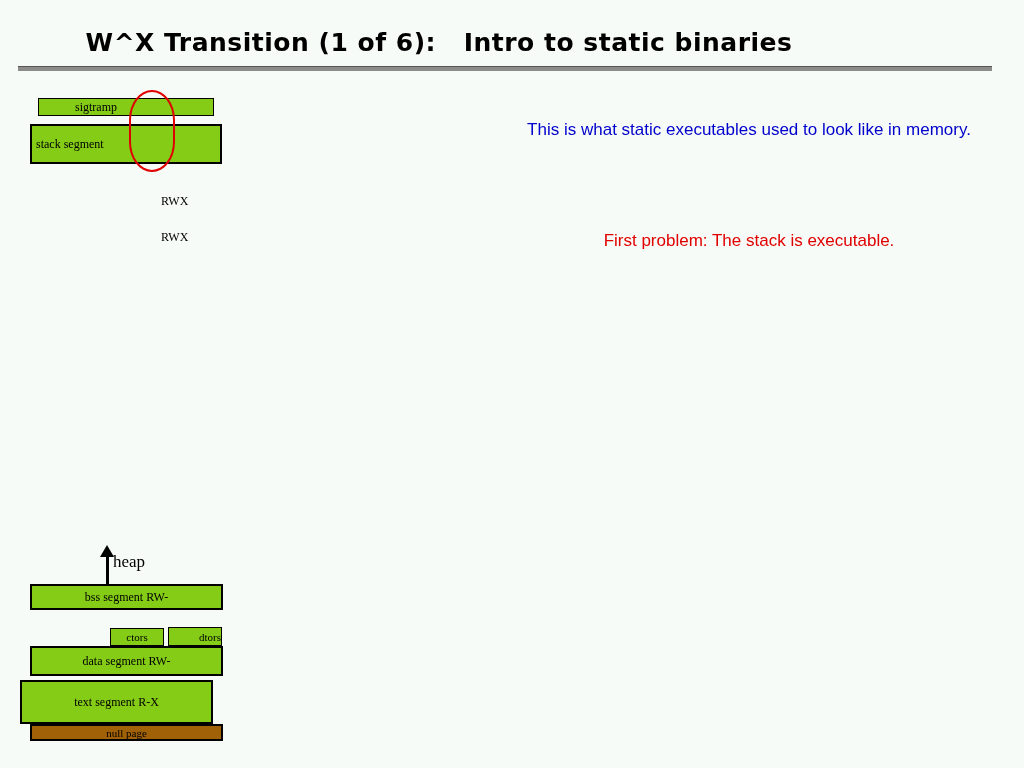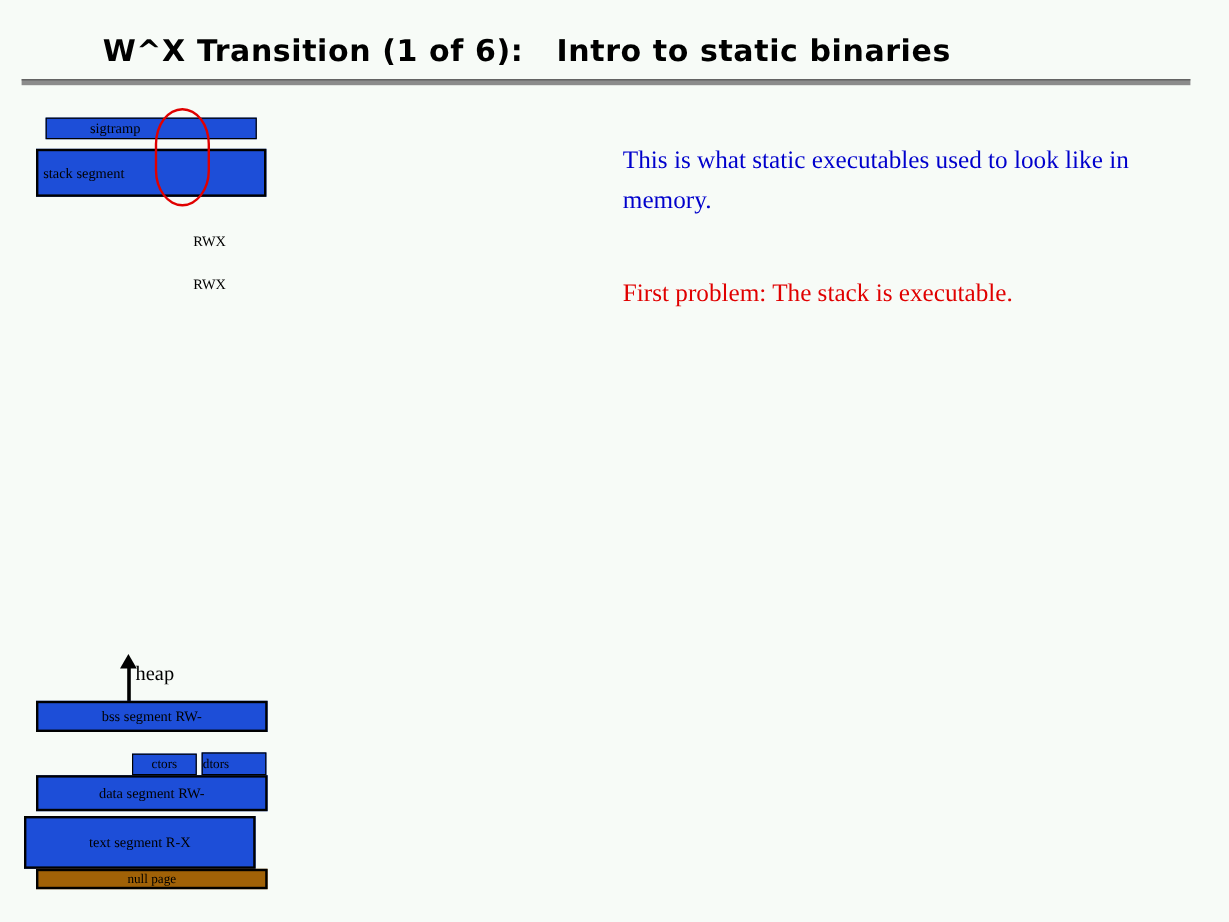--- a/index.html
+++ b/index.html
@@ -35,21 +35,21 @@
     left: 18px;
     width: 974px;
     height: 4px;
     background: #8c8c8c;
     border-top: 1px solid #555;
   }
 
   
   .mem-box {
     position: absolute;
-    background: #1d4ed8;
+    background: #84cc16;
     border: 2px solid #000000;
     box-sizing: border-box;
     font-family: "Liberation Serif", serif;
     font-size: 12px;
     color: #000000;
     display: flex;
     align-items: center;
   }
   .mem-label {
     white-space: nowrap;
@@ -94,24 +94,25 @@
     height: 82px;
     border: 2.5px solid #e00000;
     border-radius: 23px / 30px;
     box-sizing: border-box;
     background: transparent;
   }
 
   
   .note {
     position: absolute;
-    font-family: Liberation Serif, serif;
-    font-size: 21px;
+    font-family: Liberation Sans, sans-serif;
+    font-size: 17px;
     line-height: 1.55;
     white-space: pre-line;
+    text-align: center;
   }
   #note-blue {
     left: 519px;
     top: 117px;
     width: 460px;
     color: #0000cc;
   }
   #note-red {
     left: 519px;
     top: 228px;
@@ -158,21 +159,21 @@
     height: 18px;
     justify-content: center;
     border-width: 1px;
     font-size: 11px;
   }
   .dtors-box {
     left: 168px;
     top: 627px;
     width: 54px;
     height: 19px;
-    justify-content: flex-start;
+    justify-content: flex-end;
     border-width: 1px;
     font-size: 11px;
   }
   .data-box {
     left: 30px;
     top: 646px;
     width: 193px;
     height: 30px;
     justify-content: center;
   }

